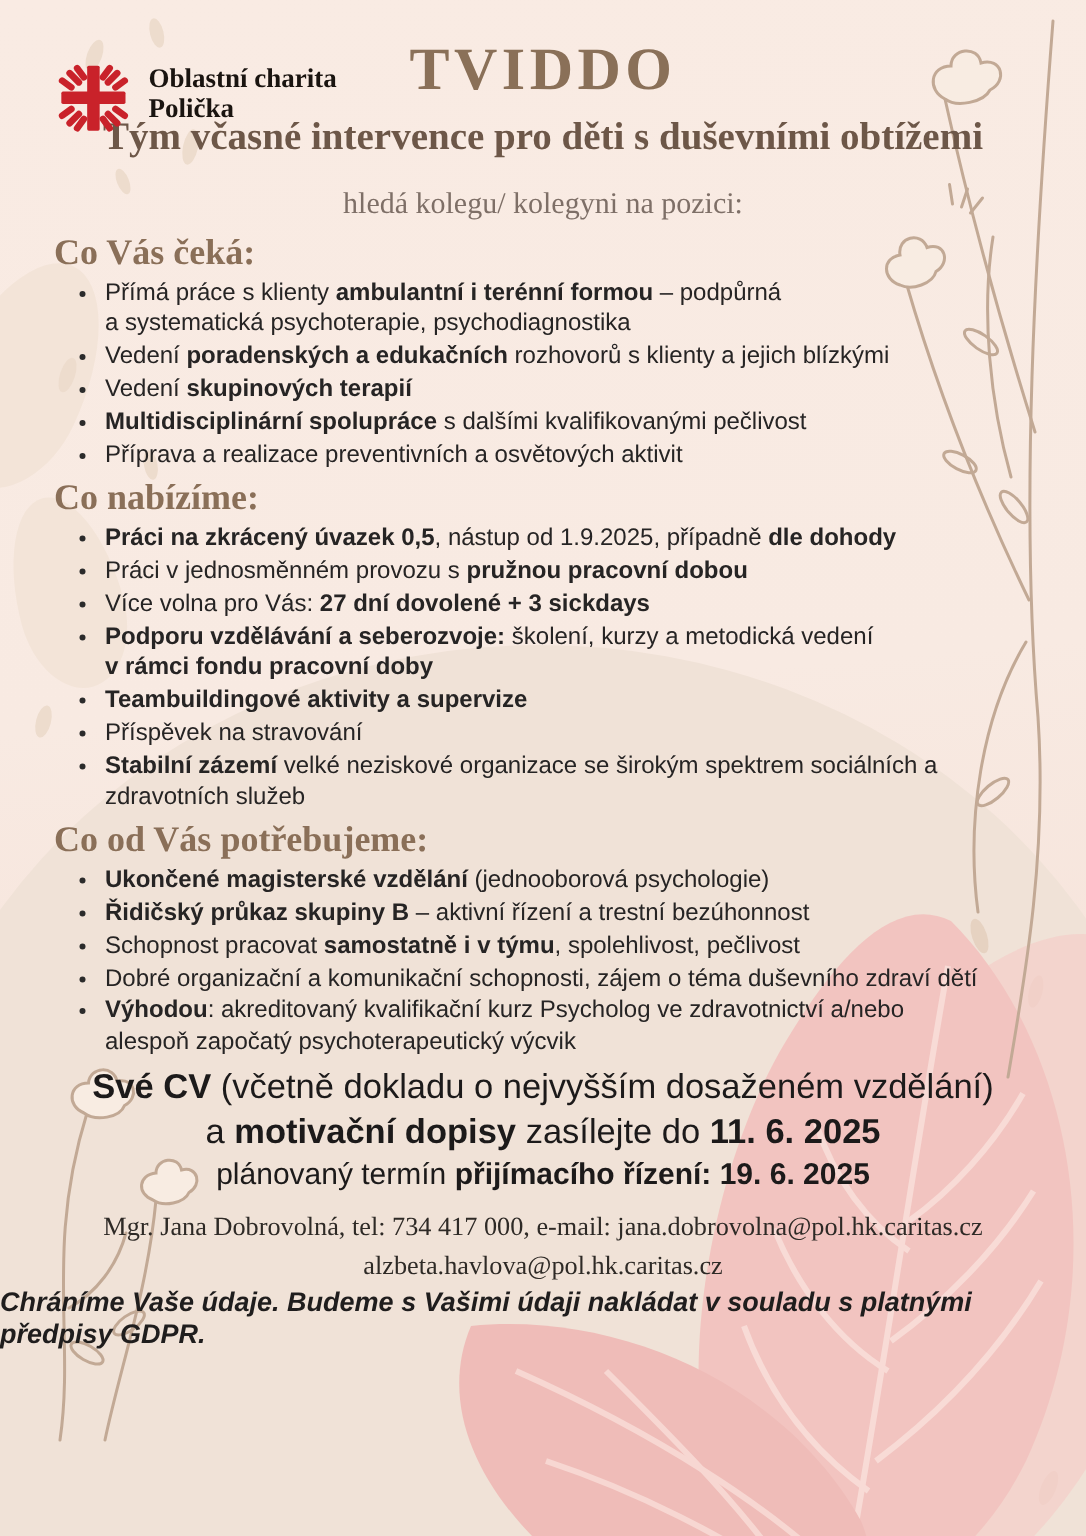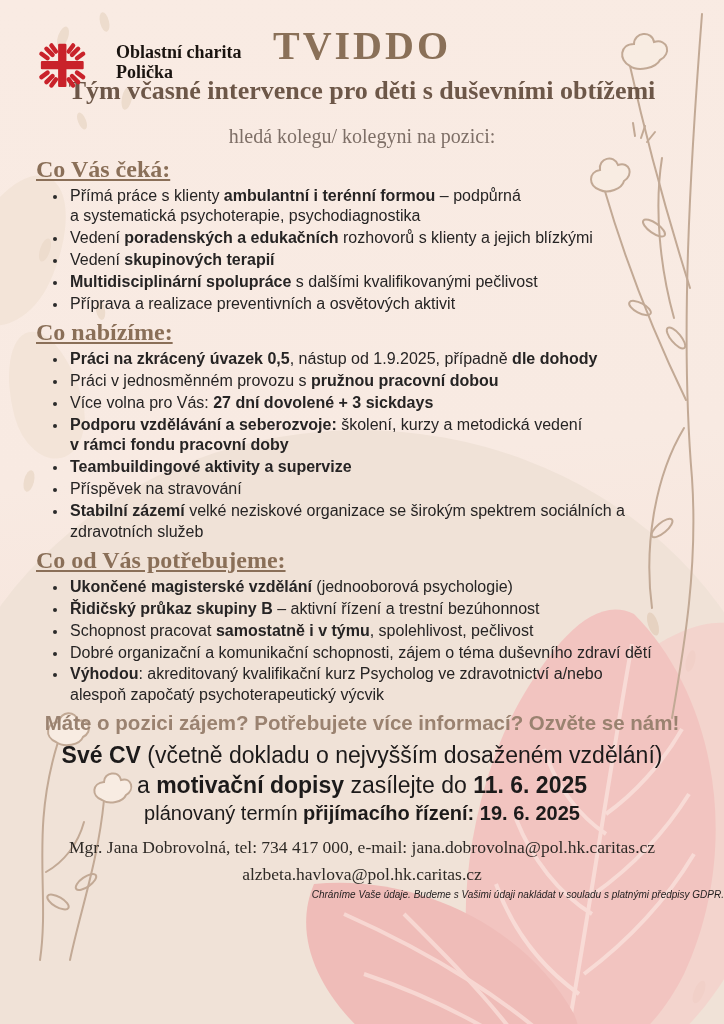--- a/index.html
+++ b/index.html
@@ -6,44 +6,44 @@
   .page{position:relative;width:724px;height:1024px;overflow:hidden;
     background:linear-gradient(175deg,#f9ebe3 0%,#f8eae2 45%,#f6e3da 72%,#f4dcd3 100%);
     font-family:"Liberation Sans",sans-serif;color:#262424;}
   .deco{position:absolute;pointer-events:none;}
   .blob{left:-70px;top:430px;width:860px;height:780px;border-radius:50%;background:#f0e2d7;}
   .petal{position:absolute;background:#eddccd;border-radius:50%;pointer-events:none;}
   .petal.dk{background:#e6d2c1;}
   .faintleaf{position:absolute;background:#f3e4d8;border-radius:50% 50% 50% 50%/60% 60% 40% 40%;pointer-events:none;}
   .content{position:relative;z-index:3;}
   
-  .logo{position:absolute;left:34px;top:36px;display:flex;gap:26px;align-items:flex-start;z-index:4;}
+  .logo{position:absolute;left:34px;top:36px;display:flex;gap:9px;align-items:flex-start;z-index:4;}
   .logo svg{width:56px;height:60px;display:block;}
   .logo-text{font-family:"Liberation Serif",serif;font-size:18px;font-weight:700;line-height:1.1;color:#1a1410;padding-top:7px;}
   
   .header{text-align:center;padding-top:24px;font-family:"Liberation Serif",serif;}
   .title{font-size:40px;font-weight:700;letter-spacing:3px;color:#8a7058;line-height:1.1;}
   .subtitle{margin-top:8px;font-size:26px;font-weight:700;color:#6d5748;line-height:1.15;}
   .lead{margin-top:18px;font-size:20px;color:#7e6f67;line-height:1.25;}
   .position{font-size:41px;font-weight:700;color:#7c6150;line-height:1.1;}
   
   .sections{padding:2px 18px 0 36px;}
-  h2.sec{font-family:"Liberation Serif",serif;font-size:24px;font-weight:700;color:#8a6f58;margin:4px 0 2px;line-height:1.2;text-decoration:underline;}
+  h2.sec{font-family:"Liberation Serif",serif;font-size:24px;font-weight:700;color:#8a6f58;margin:4px 0 2px;line-height:1.2;}
   .sections ul{margin:0 0 4px;padding-left:32px;}
   .sections li{font-size:16px;line-height:1.3;margin:0 0 1px;padding-left:2px;}
   .sections li::marker{color:#2b2b2b;font-size:13px;}
   .b{font-weight:700;}
   
   .cta{margin-top:4px;text-align:center;font-size:20.5px;font-weight:700;color:#9a8270;line-height:1.3;}
   .apply{margin-top:4px;text-align:center;color:#1c1a1a;}
   .apply .l1,.apply .l2{font-size:23px;line-height:1.3;}
   .apply .l3{font-size:20px;line-height:1.3;}
   .contacts{margin-top:8px;text-align:center;font-family:"Liberation Serif",serif;font-size:17.5px;line-height:1.5;color:#2e2a26;}
   .furl{margin-top:12px;text-align:center;font-weight:700;font-size:17px;color:#1f1d1d;}
-  .fgdpr{margin-top:2px;text-align:right;font-weight:400;font-style:italic;font-size:10px;color:#1f1d1d;}
+  .fgdpr{margin-top:2px;text-align:left;font-weight:700;font-style:italic;font-size:18px;color:#1f1d1d;}
 </style>
 </head>
 <body>
 
 <div class="page">
 
   <div class="deco blob"></div>
 
   <div class="faintleaf" style="left:-30px;top:170px;width:90px;height:160px;transform:rotate(25deg);"></div>
   <div class="faintleaf" style="left:10px;top:330px;width:70px;height:130px;transform:rotate(-15deg);"></div>
@@ -177,21 +177,20 @@
           <ul>
             <li><span class="b">Ukončené magisterské vzdělání</span><span> (jednooborová psychologie)</span></li>
             <li><span class="b">Řidičský průkaz skupiny B</span><span> – aktivní řízení a trestní bezúhonnost</span></li>
             <li><span>Schopnost pracovat </span><span class="b">samostatně i v týmu</span><span>, spolehlivost, pečlivost</span></li>
             <li><span>Dobré organizační a komunikační schopnosti, zájem o téma duševního zdraví dětí</span></li>
             <li><span class="b">Výhodou</span><span>: akreditovaný kvalifikační kurz Psycholog ve zdravotnictví a/nebo</span><br><span>alespoň započatý psychoterapeutický výcvik</span></li>
           </ul>
         </section>
       </div>
 
-    <div class="cta">Máte o pozici zájem? Potřebujete více informací? Ozvěte se nám!</div>
 
     <div class="apply">
       <div class="l1"><span class="b">Své CV </span><span>(včetně dokladu o nejvyšším dosaženém vzdělání)</span></div>
       <div class="l2"><span>a </span><span class="b">motivační dopisy</span><span> zasílejte do </span><span class="b">11. 6. 2025</span></div>
       <div class="l3"><span>plánovaný termín </span><span class="b">přijímacího řízení: 19. 6. 2025</span></div>
     </div>
 
     <div class="contacts">
       <div>Mgr. Jana Dobrovolná, tel: 734 417 000, e-mail: jana.dobrovolna@pol.hk.caritas.cz</div>
       <div>alzbeta.havlova@pol.hk.caritas.cz</div>

